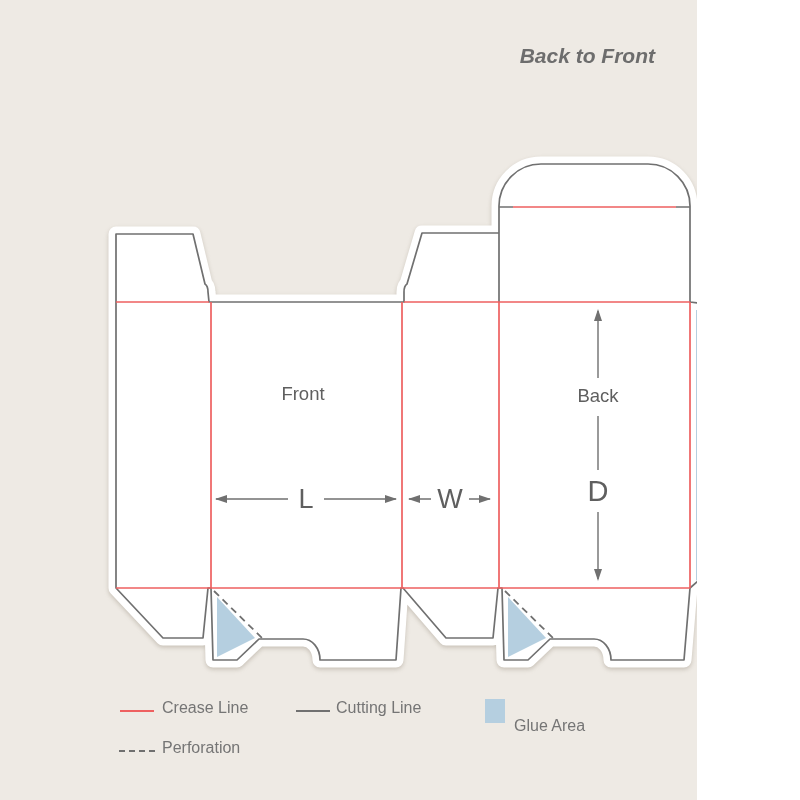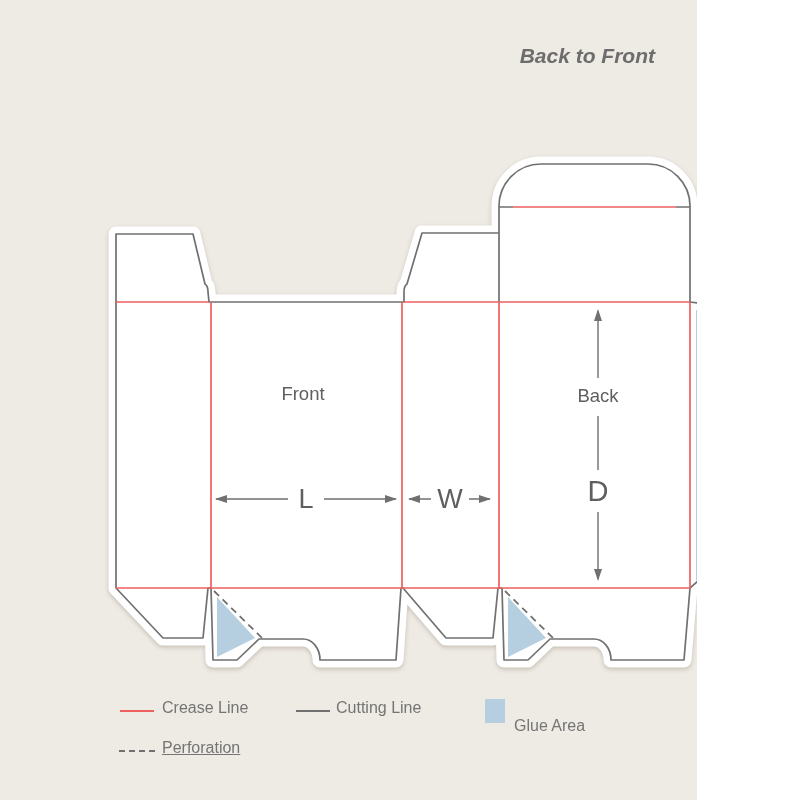--- a/index.html
+++ b/index.html
@@ -173,16 +173,16 @@
     <span class="swatch-line" style="left:120px; top:710px;"></span>
     <span class="item" style="left:162px; top:699px;">Crease Line</span>
 
     <span class="swatch-line gray" style="left:296px; top:710px;"></span>
     <span class="item" style="left:336px; top:699px;">Cutting Line</span>
 
     <span class="swatch-rect" style="left:485px; top:699px;"></span>
     <span class="item" style="left:514px; top:717px;">Glue Area</span>
 
     <span class="swatch-dash" style="left:119px; top:750px;"></span>
-    <span class="item" style="left:162px; top:739px;text-decoration:underline;">Perforation</span>
+    <span class="item" style="left:162px; top:739px;">Perforation</span>
   </div>
 
 </div>
 
 </body></html>

